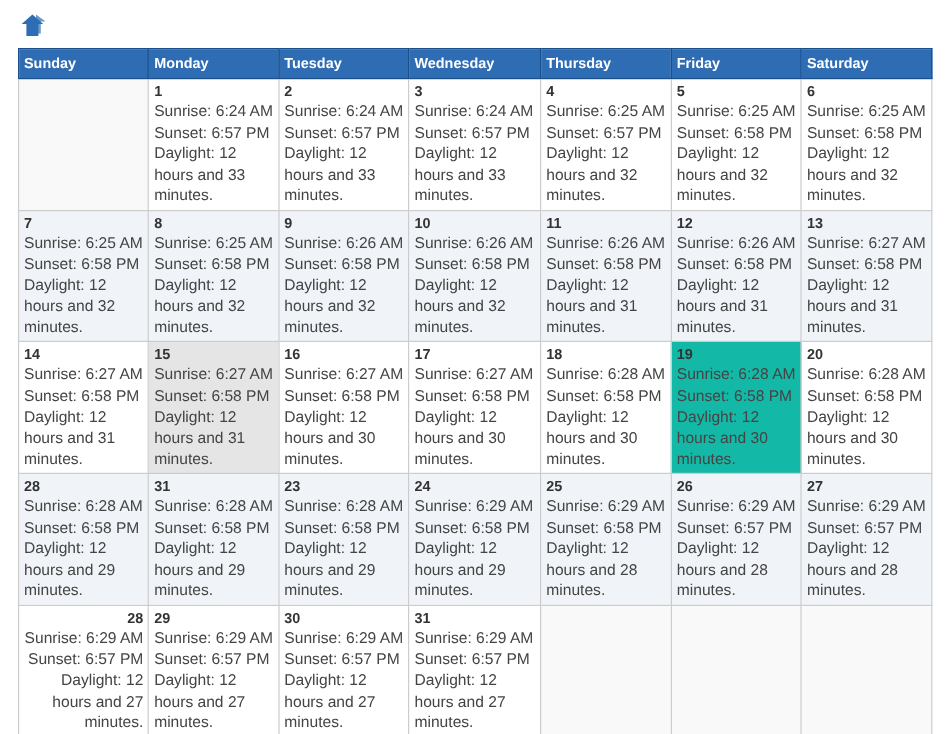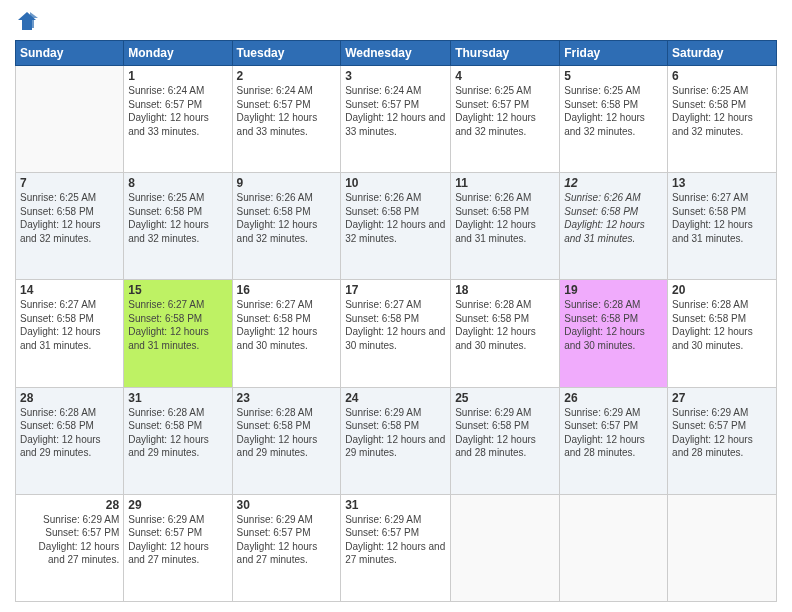--- a/index.html
+++ b/index.html
@@ -67,21 +67,21 @@
       background: #f5f7fa;
     }
     .day-number {
       font-size: 12px;
       font-weight: bold;
       color: #333;
       display: block;
       margin-bottom: 1px;
     }
     .day-info {
-      font-size: 10px;
+      font-size: 13px;
       color: #444;
       line-height: 1.35;
     }
     .empty-cell {
       background: #f9f9f9 !important;
     }
   </style>
 </head>
 <body>
 
@@ -179,41 +179,41 @@
           <div class="day-info">
             Sunrise: 6:26 AM<br>Sunset: 6:58 PM<br>Daylight: 12 hours and 32 minutes.
           </div>
           </td>
           <td style="background: rgb(240, 244, 248);">
             <span class="day-number">11</span>
           <div class="day-info">
             Sunrise: 6:26 AM<br>Sunset: 6:58 PM<br>Daylight: 12 hours and 31 minutes.
           </div>
           </td>
-          <td style="background: rgb(240, 244, 248); font-style: italic;">
+          <td style="background: rgb(240, 244, 248);">
             <span class="day-number">12</span>
           <div class="day-info">
             Sunrise: 6:26 AM<br>Sunset: 6:58 PM<br>Daylight: 12 hours and 31 minutes.
           </div>
           </td>
           <td style="background: rgb(240, 244, 248);">
             <span class="day-number">13</span>
           <div class="day-info">
             Sunrise: 6:27 AM<br>Sunset: 6:58 PM<br>Daylight: 12 hours and 31 minutes.
           </div>
           </td>
         </tr>
         <tr>
           <td style="background: rgb(255, 255, 255);">
             <span class="day-number">14</span>
           <div class="day-info">
             Sunrise: 6:27 AM<br>Sunset: 6:58 PM<br>Daylight: 12 hours and 31 minutes.
           </div>
           </td>
-          <td style="background: #bef264;">
+          <td style="background: #e5e5e5;">
             <span class="day-number">15</span>
           <div class="day-info">
             Sunrise: 6:27 AM<br>Sunset: 6:58 PM<br>Daylight: 12 hours and 31 minutes.
           </div>
           </td>
           <td style="background: rgb(255, 255, 255);">
             <span class="day-number">16</span>
           <div class="day-info">
             Sunrise: 6:27 AM<br>Sunset: 6:58 PM<br>Daylight: 12 hours and 30 minutes.
           </div>
@@ -223,21 +223,21 @@
           <div class="day-info">
             Sunrise: 6:27 AM<br>Sunset: 6:58 PM<br>Daylight: 12 hours and 30 minutes.
           </div>
           </td>
           <td style="background: rgb(255, 255, 255);">
             <span class="day-number">18</span>
           <div class="day-info">
             Sunrise: 6:28 AM<br>Sunset: 6:58 PM<br>Daylight: 12 hours and 30 minutes.
           </div>
           </td>
-          <td style="background: #f0abfc;">
+          <td style="background: #14b8a6;">
             <span class="day-number">19</span>
           <div class="day-info">
             Sunrise: 6:28 AM<br>Sunset: 6:58 PM<br>Daylight: 12 hours and 30 minutes.
           </div>
           </td>
           <td style="background: rgb(255, 255, 255);">
             <span class="day-number">20</span>
           <div class="day-info">
             Sunrise: 6:28 AM<br>Sunset: 6:58 PM<br>Daylight: 12 hours and 30 minutes.
           </div>

